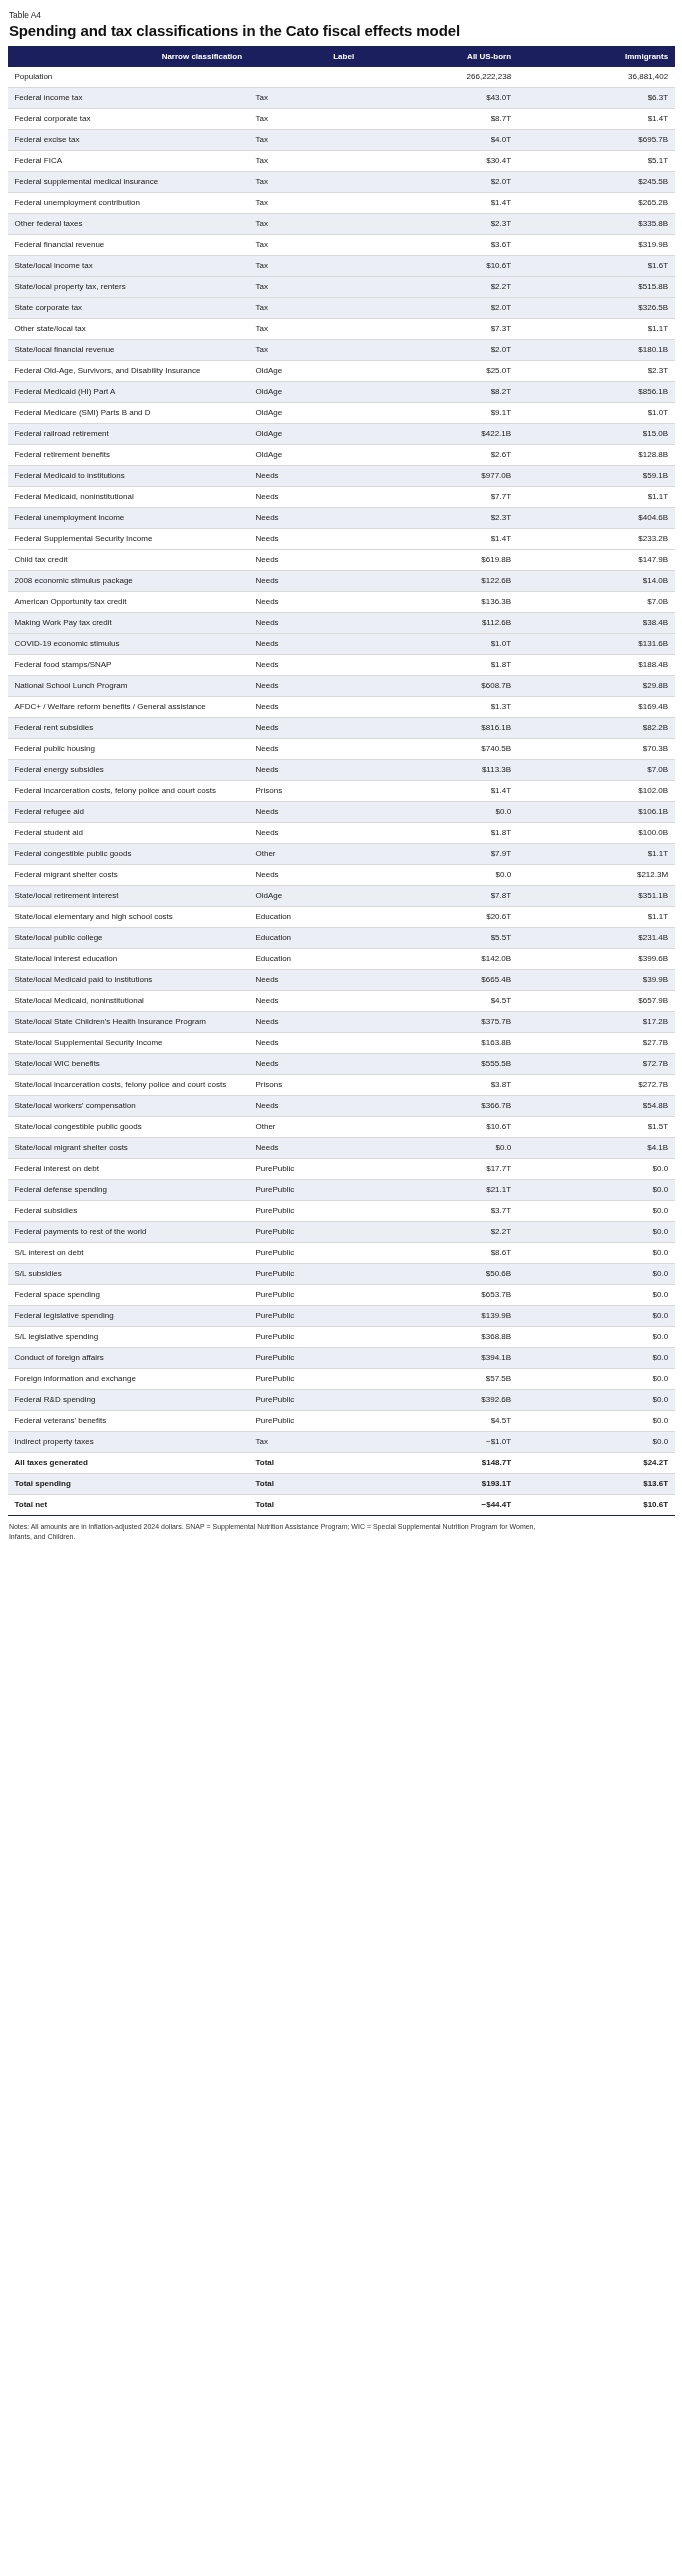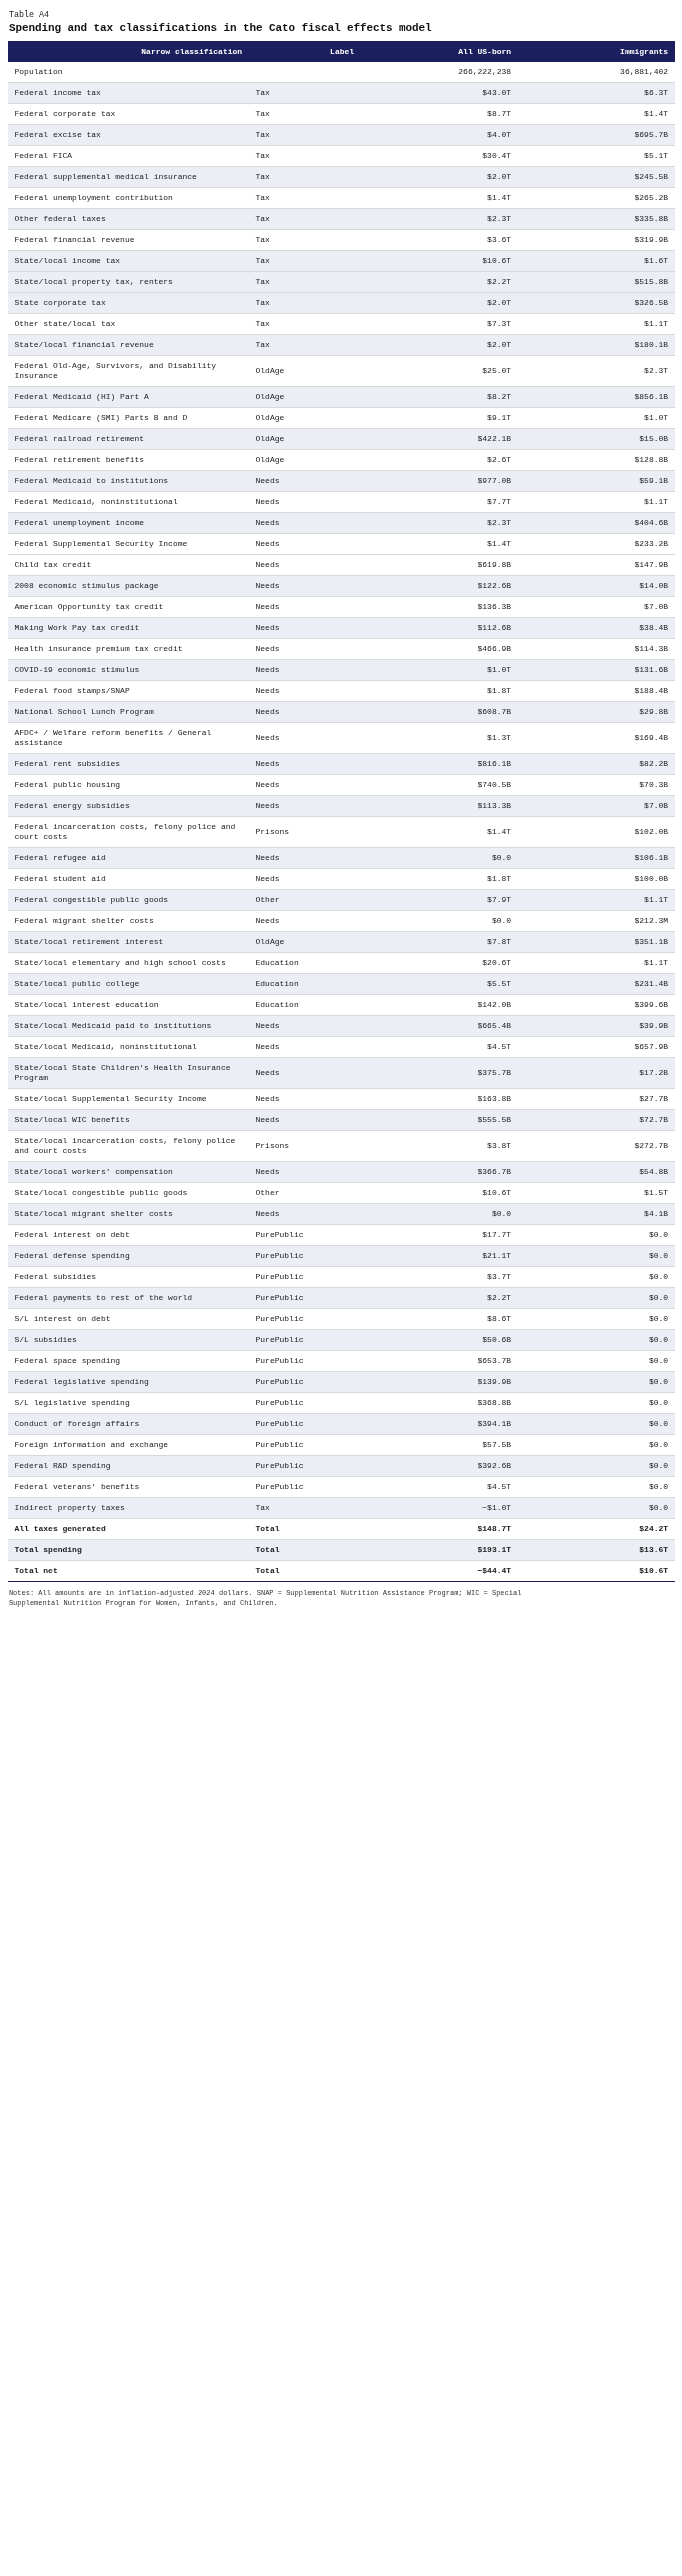--- a/index.html
+++ b/index.html
@@ -9,30 +9,29 @@
   }
   body {
     font-family: "Liberation Sans", sans-serif;
     color: #1a1a1a;
     width: 683px;
   }
   .page {
     width: 547px;
     box-sizing: border-box;
     padding: 10px 7.8px 5.6px 7.8px;
-    font-family: Liberation Mono, monospace;
   }
   .table-label {
     font-size: 8.4px;
     color: #1a1a1a;
     margin: 0 0 2.2px 1.1px;
     font-weight: 400;
   }
   .table-title {
-    font-size: 11px;
+    font-size: 15px;
     font-weight: bold;
     color: #111111;
     margin: 0 0 6.7px 1.1px;
     letter-spacing: -0.1px;
   }
   table.data {
     border-collapse: collapse;
     width: 667px;
     table-layout: fixed;
     font-size: 8px;
@@ -265,26 +264,20 @@
           <td>Needs</td>
           <td class="num">$136.3B</td>
           <td class="num">$7.0B</td>
         </tr>
         <tr class="alt">
           <td>Making Work Pay tax credit</td>
           <td>Needs</td>
           <td class="num">$112.6B</td>
           <td class="num">$38.4B</td>
         </tr>
-        <tr>
-          <td>Health insurance premium tax credit</td>
-          <td>Needs</td>
-          <td class="num">$466.9B</td>
-          <td class="num">$114.3B</td>
-        </tr>
         <tr class="alt">
           <td>COVID-19 economic stimulus</td>
           <td>Needs</td>
           <td class="num">$1.0T</td>
           <td class="num">$131.6B</td>
         </tr>
         <tr>
           <td>Federal food stamps/SNAP</td>
           <td>Needs</td>
           <td class="num">$1.8T</td>

